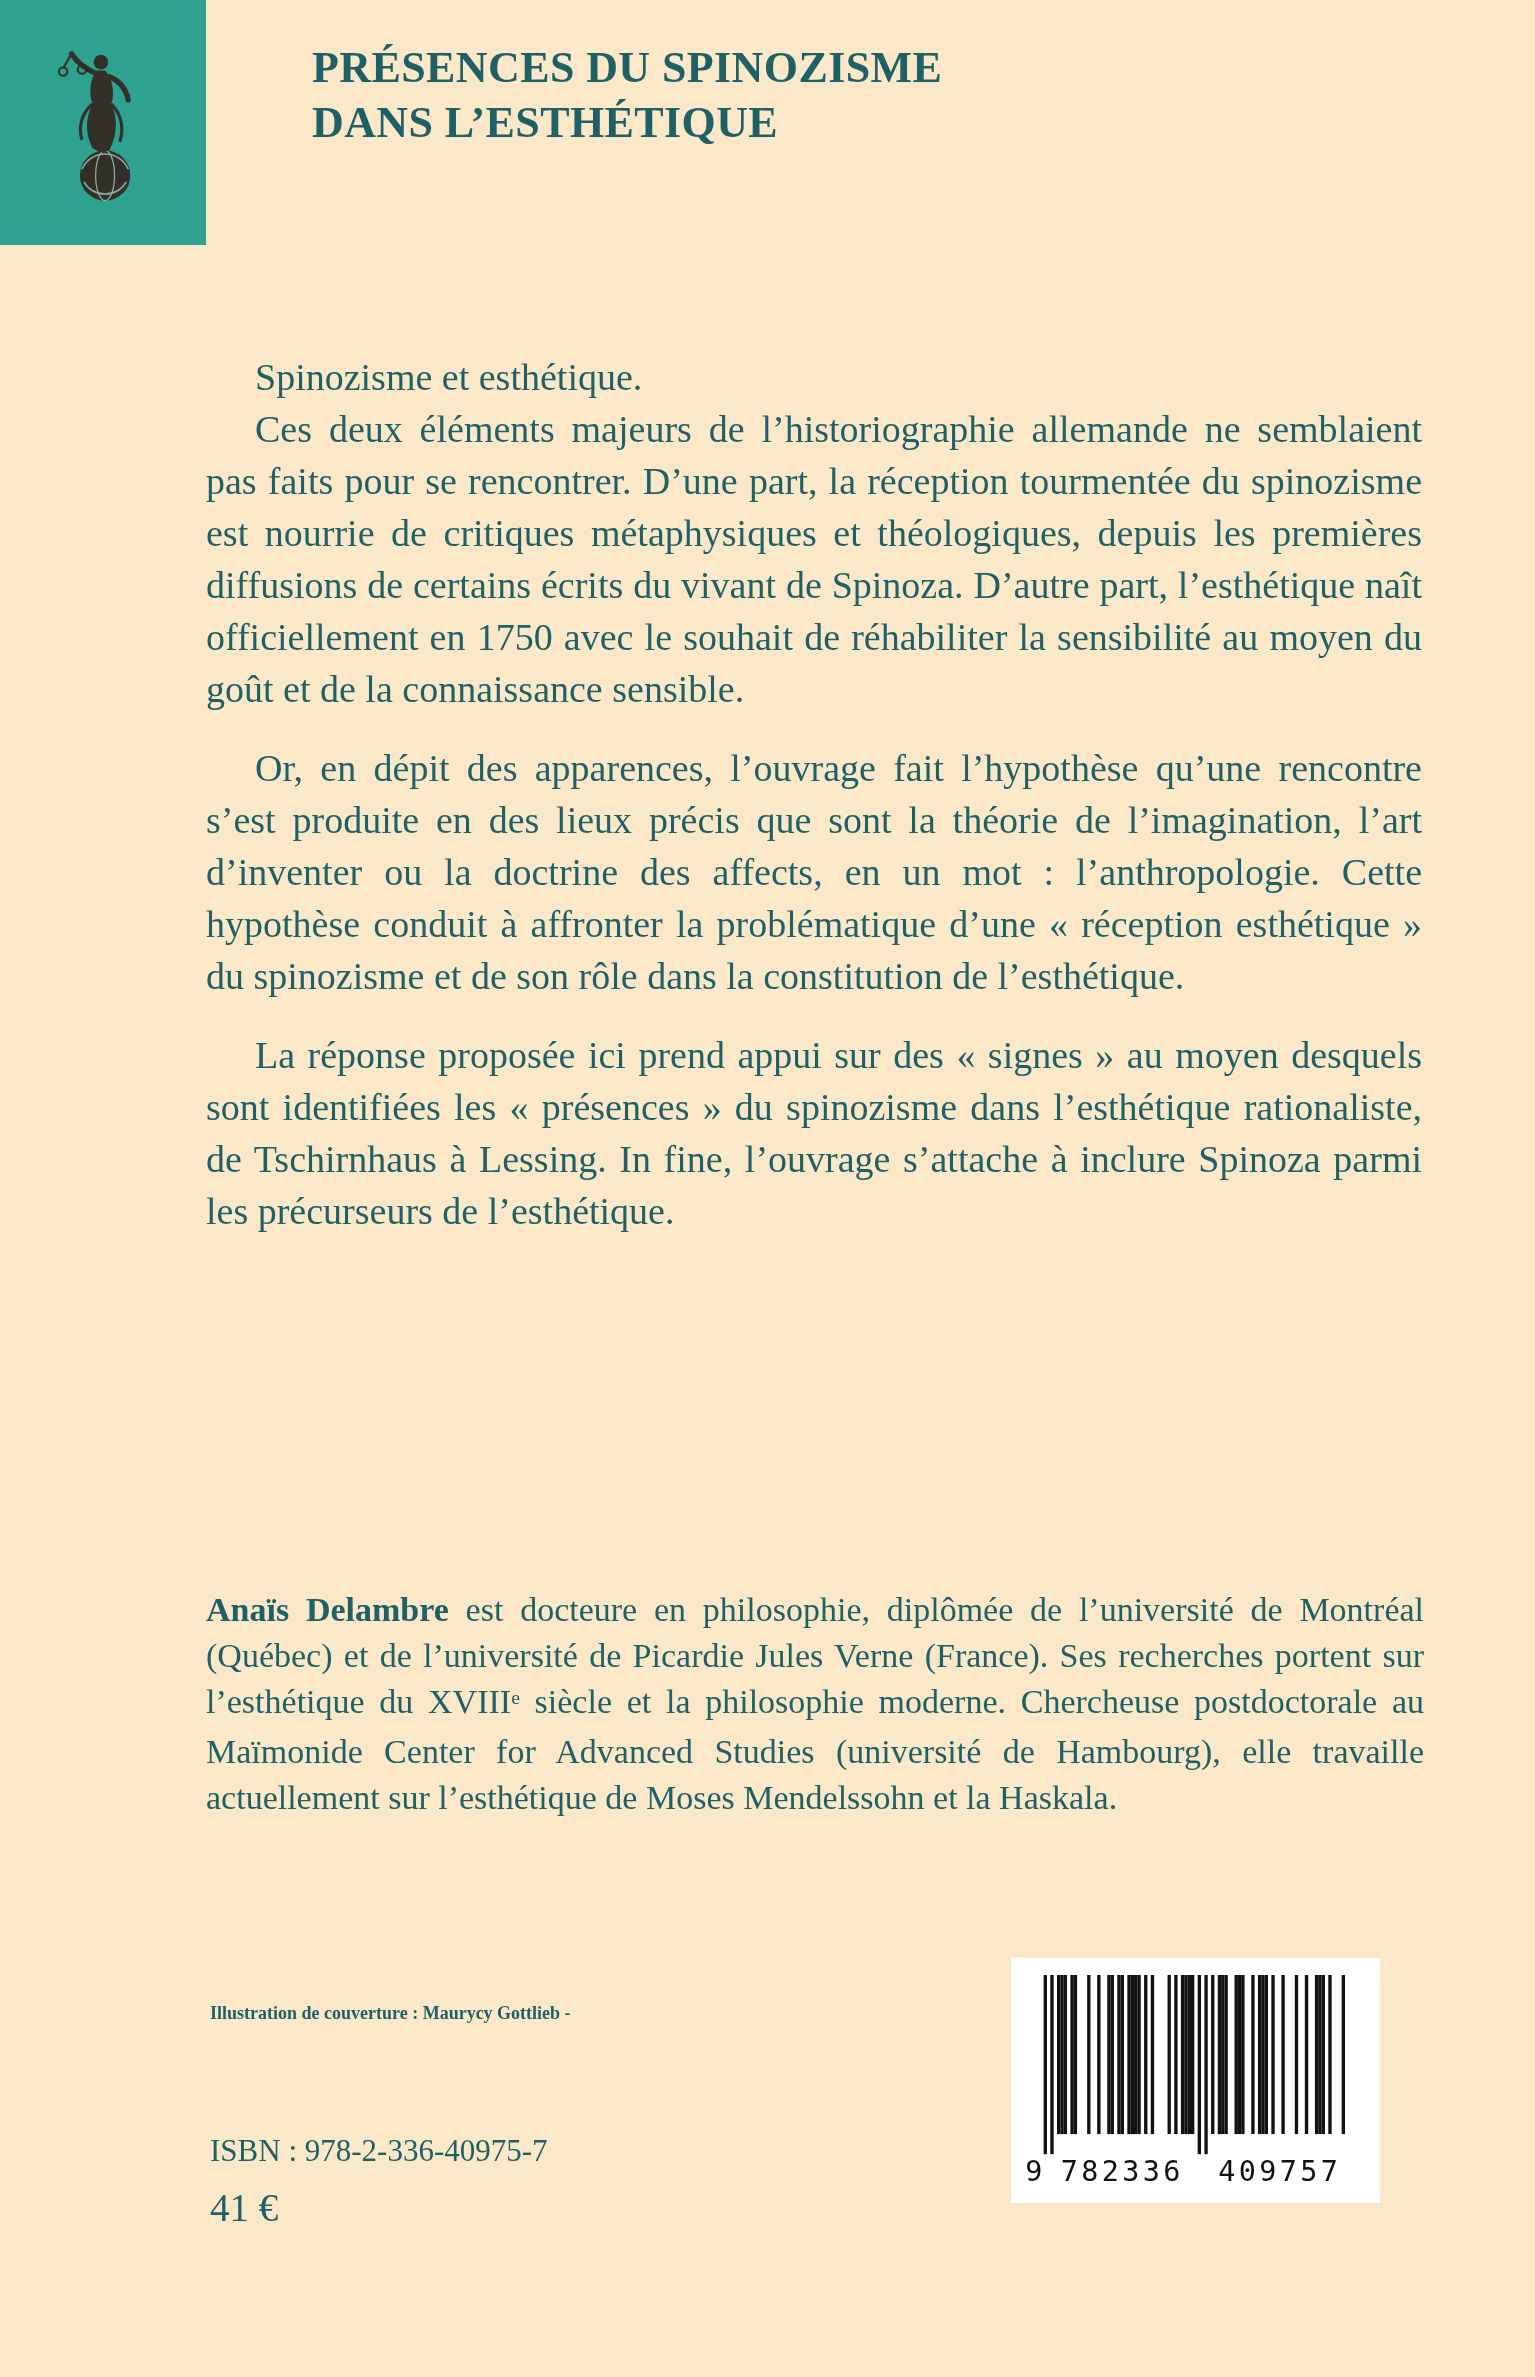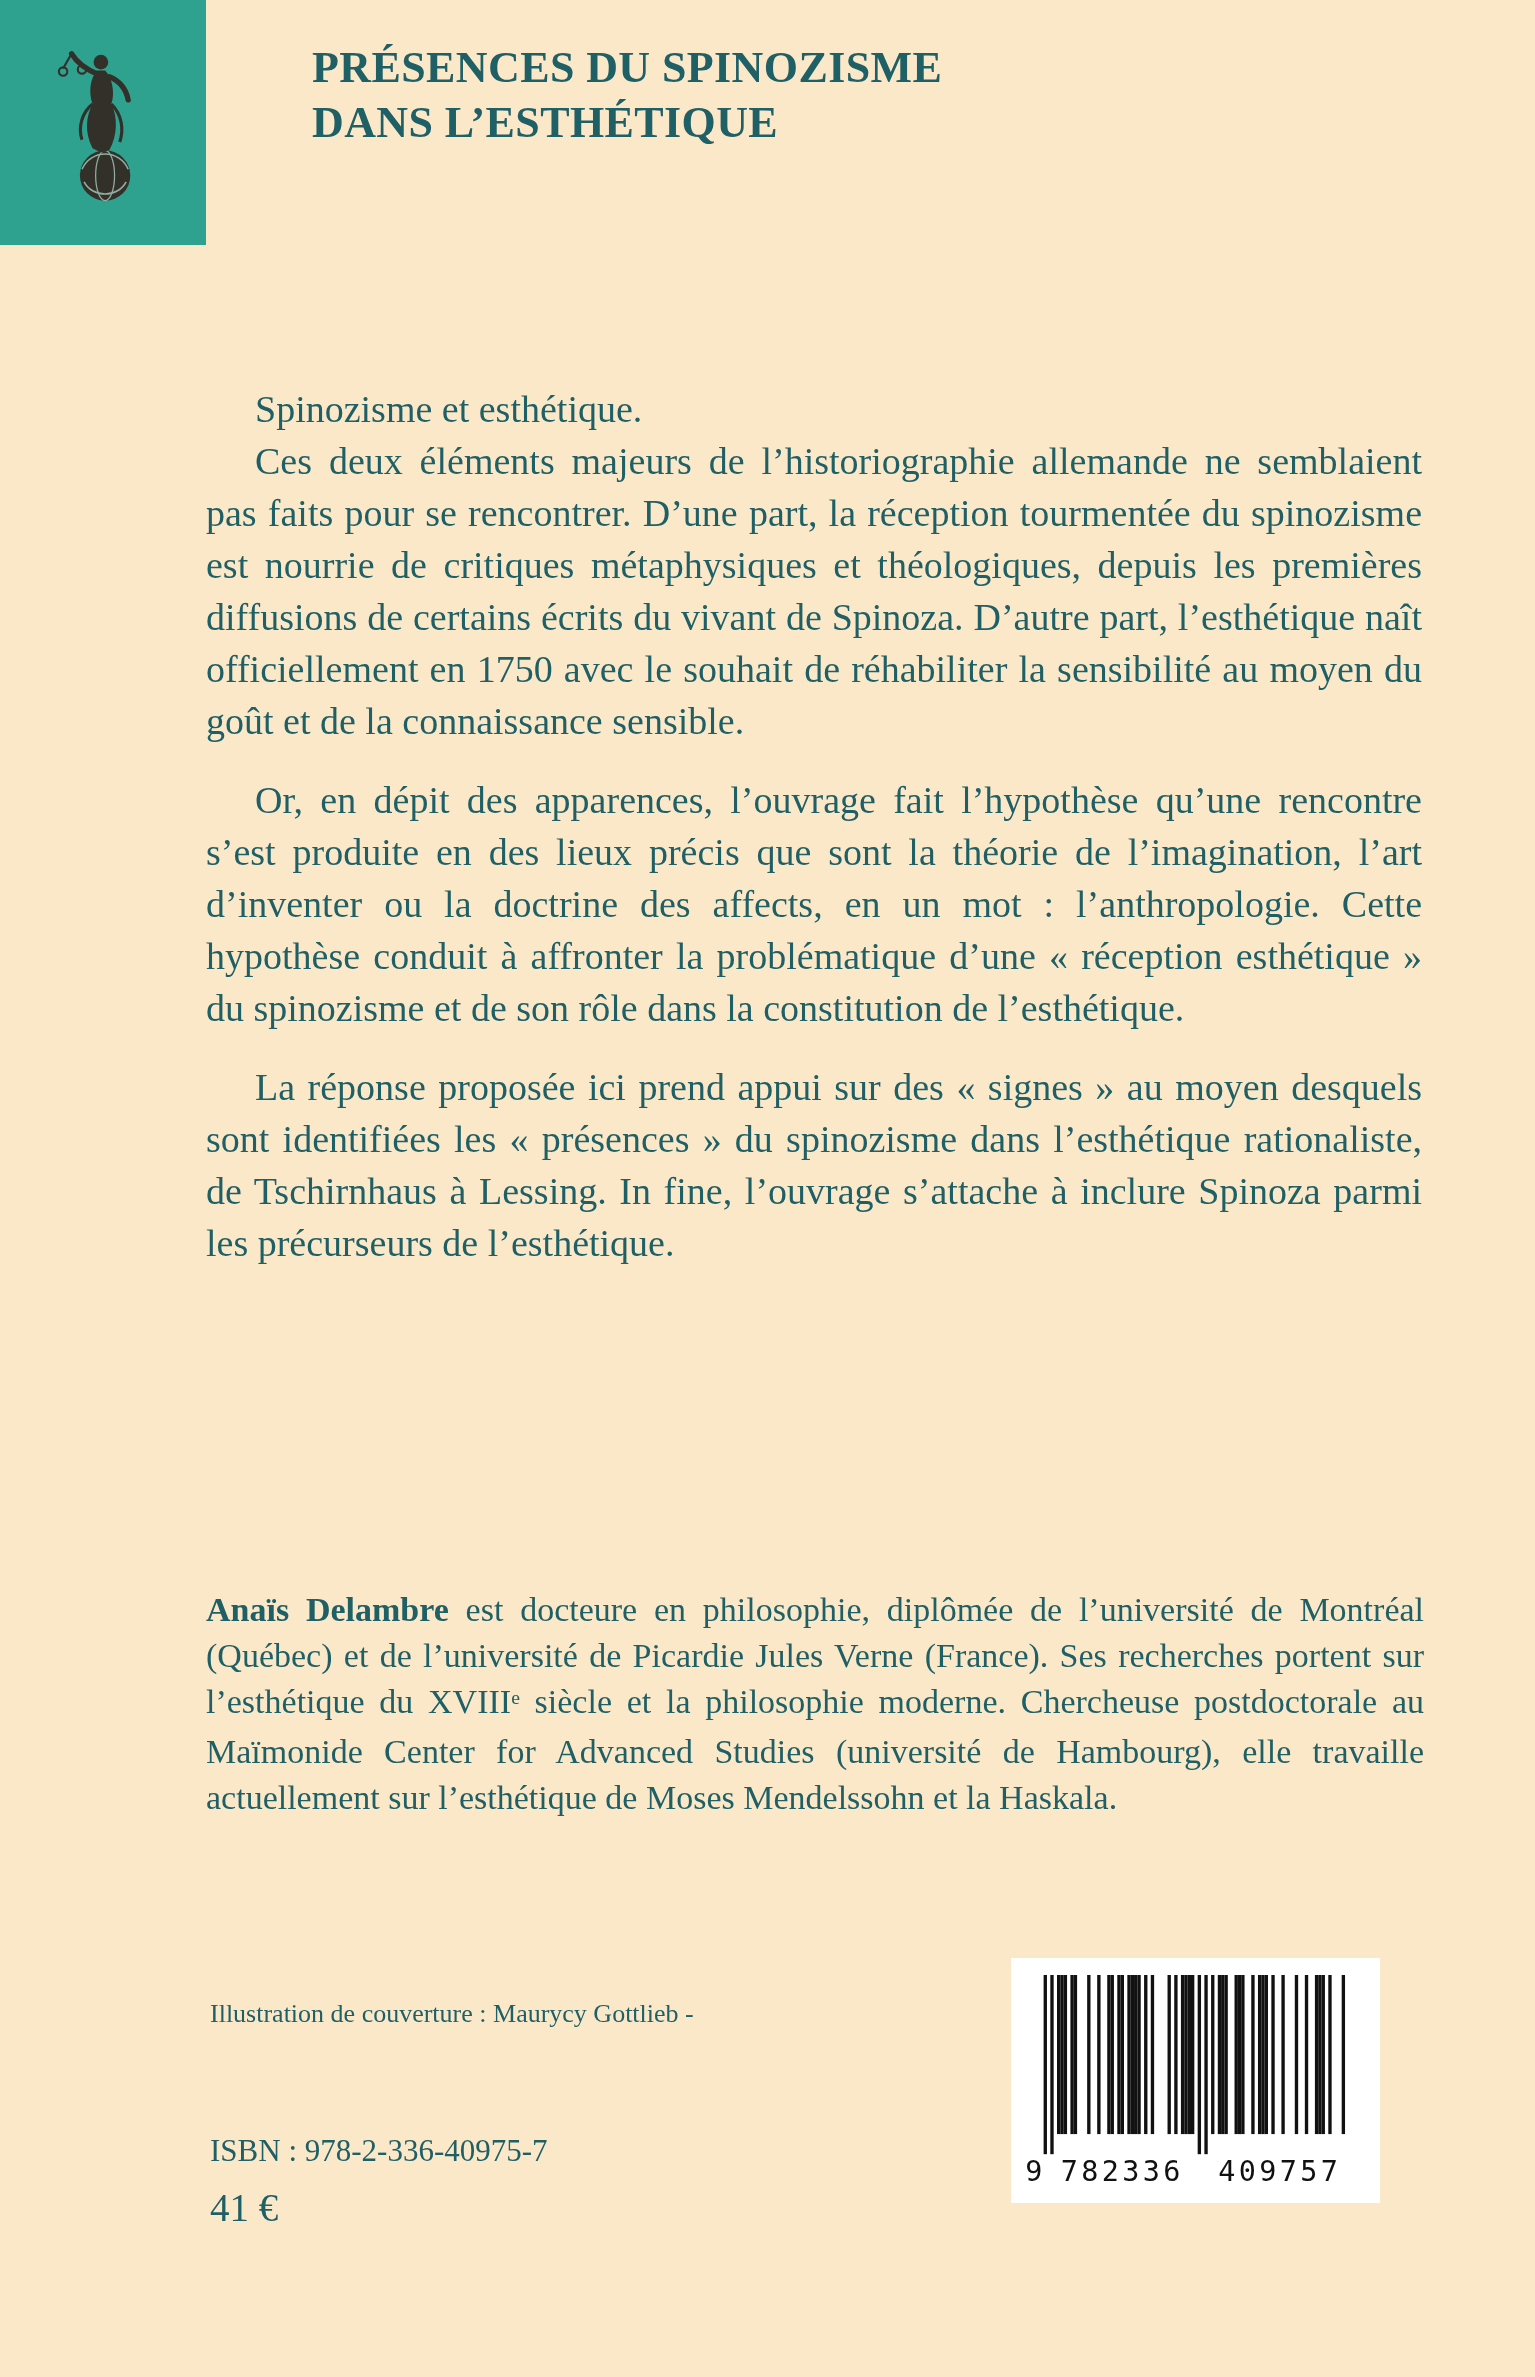--- a/index.html
+++ b/index.html
@@ -34,33 +34,32 @@
   }
   .title .sup, .bio .sup{
     font-size:0.58em;
     position:relative;top:-0.45em;
     letter-spacing:0;
   }
   .synopsis{
     position:absolute;left:206px;top:351px;width:1216px;
     font-size:38px;line-height:52px;
     text-align:justify;
-    margin-top:32px;
   }
   .synopsis p{margin:0;text-indent:49px;}
   .synopsis p.gap{margin-top:27px;}
   .bio{
     position:absolute;left:206px;top:1587px;width:1218px;
     font-size:34px;line-height:46px;
     text-align:justify;
   }
   .bio b{font-weight:bold;}
   .credit{
     position:absolute;left:210px;top:1997px;width:822px;
-    font-size:26px;line-height:33px;
+    font-size:18px;line-height:33px;font-weight:bold;
   }
   .isbn{
     position:absolute;left:210px;top:2133px;
     font-size:31px;
   }
   .price{
     position:absolute;left:210px;top:2185px;
     font-size:39px;
   }
   .barcode-box{

